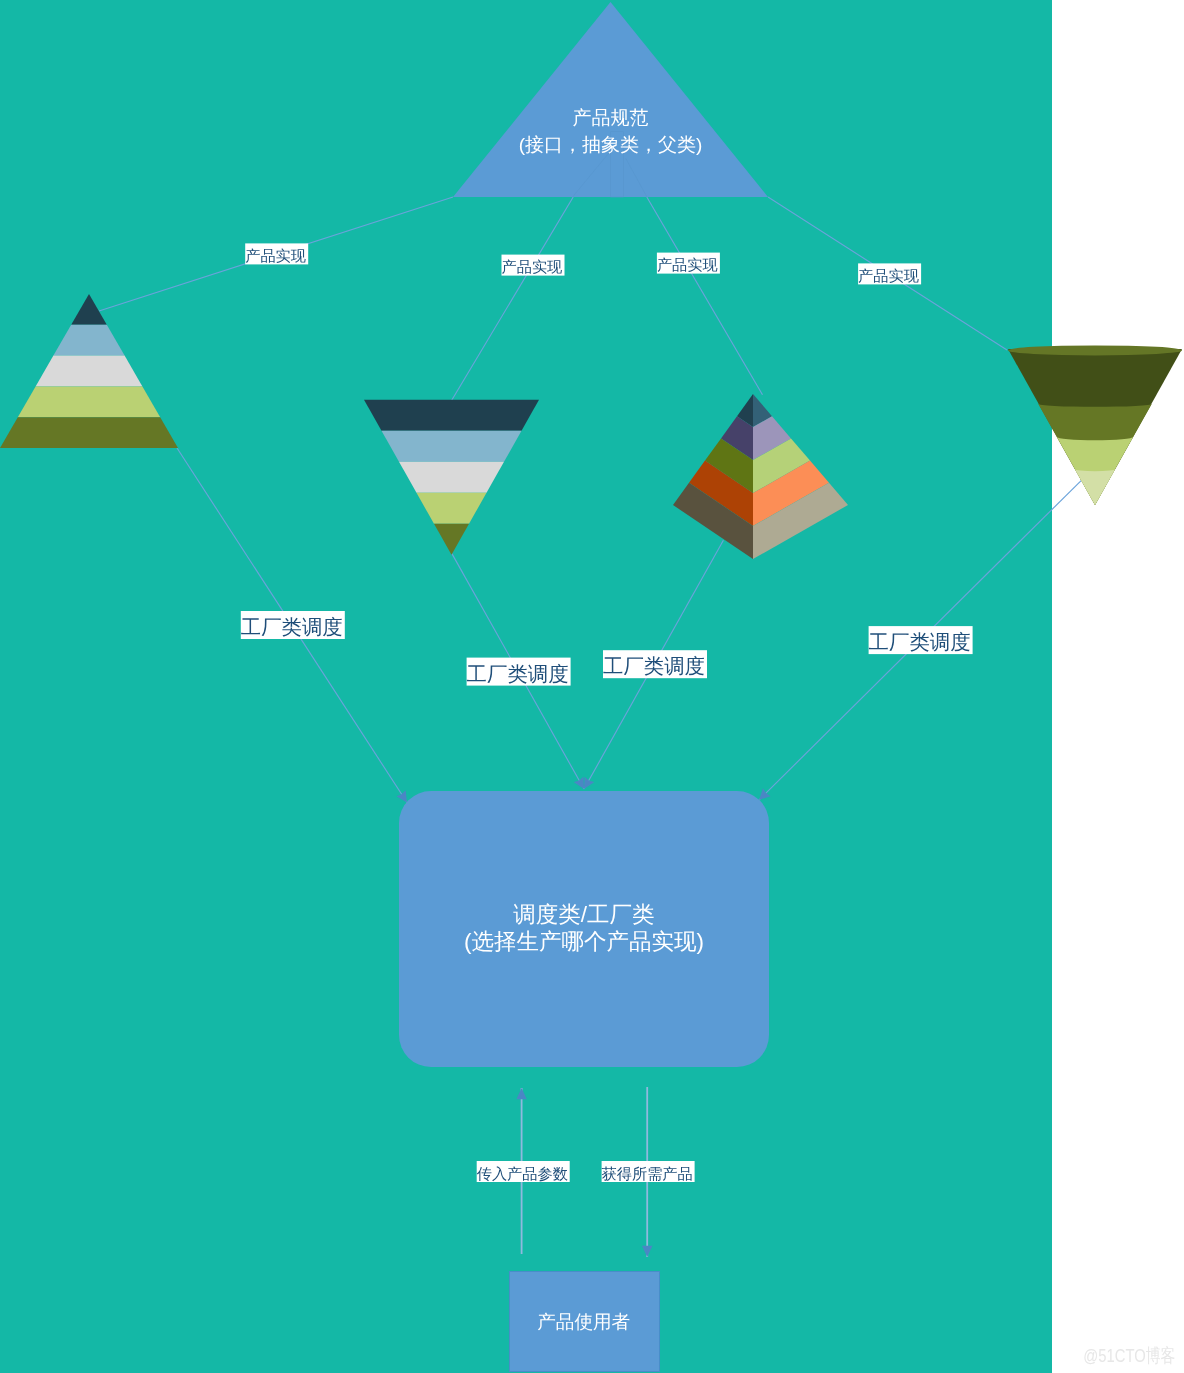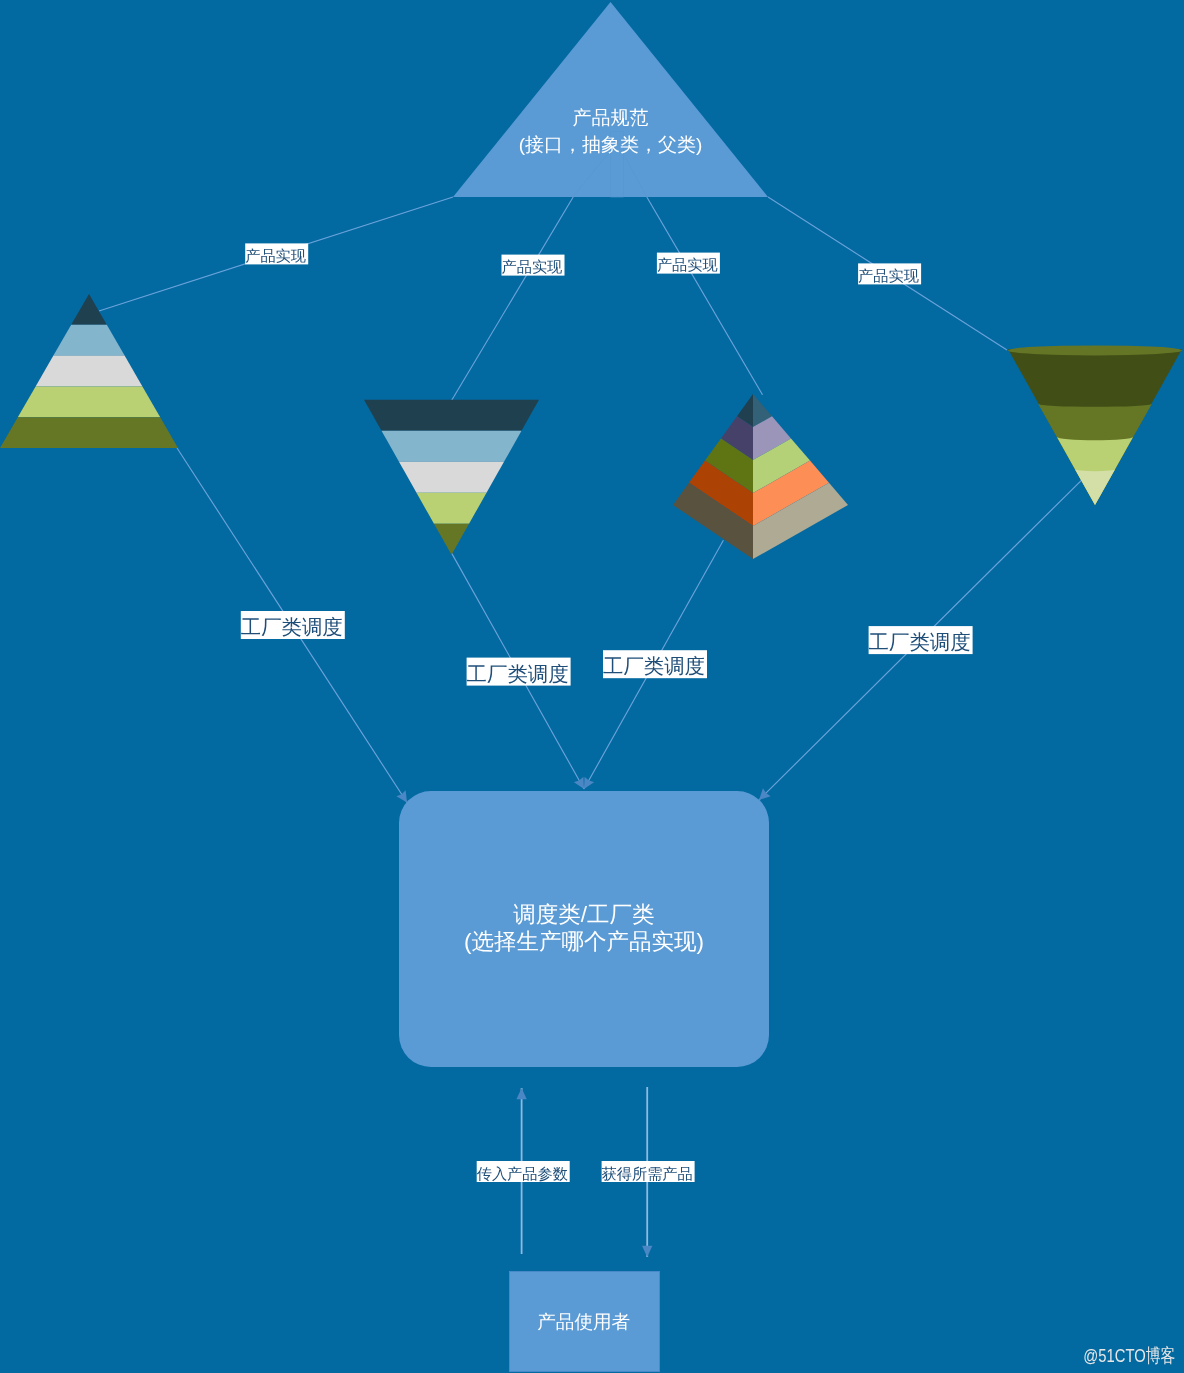--- a/index.html
+++ b/index.html
@@ -1,17 +1,17 @@
 <!DOCTYPE html>
 <html><head>
 <meta charset="utf-8">
 <style>
   html,body{margin:0;padding:0;background:#ffffff;}
   body{width:1184px;height:1373px;overflow:hidden;font-family:"Liberation Sans",sans-serif;}
-  #stage{position:relative;width:1184px;height:1373px;background:#0369a1;}
+  #stage{position:relative;width:1052px;height:1373px;background:#14b8a6;}
   svg{display:block;}
   .lbl{font-family:"Liberation Sans",sans-serif;}
   .ser{font-family:"Liberation Serif",serif;}
 </style>
 </head>
 <body>
 
 <div id="stage">
   <svg width="1184" height="1373" viewBox="0 0 1184 1373">
     <defs>

